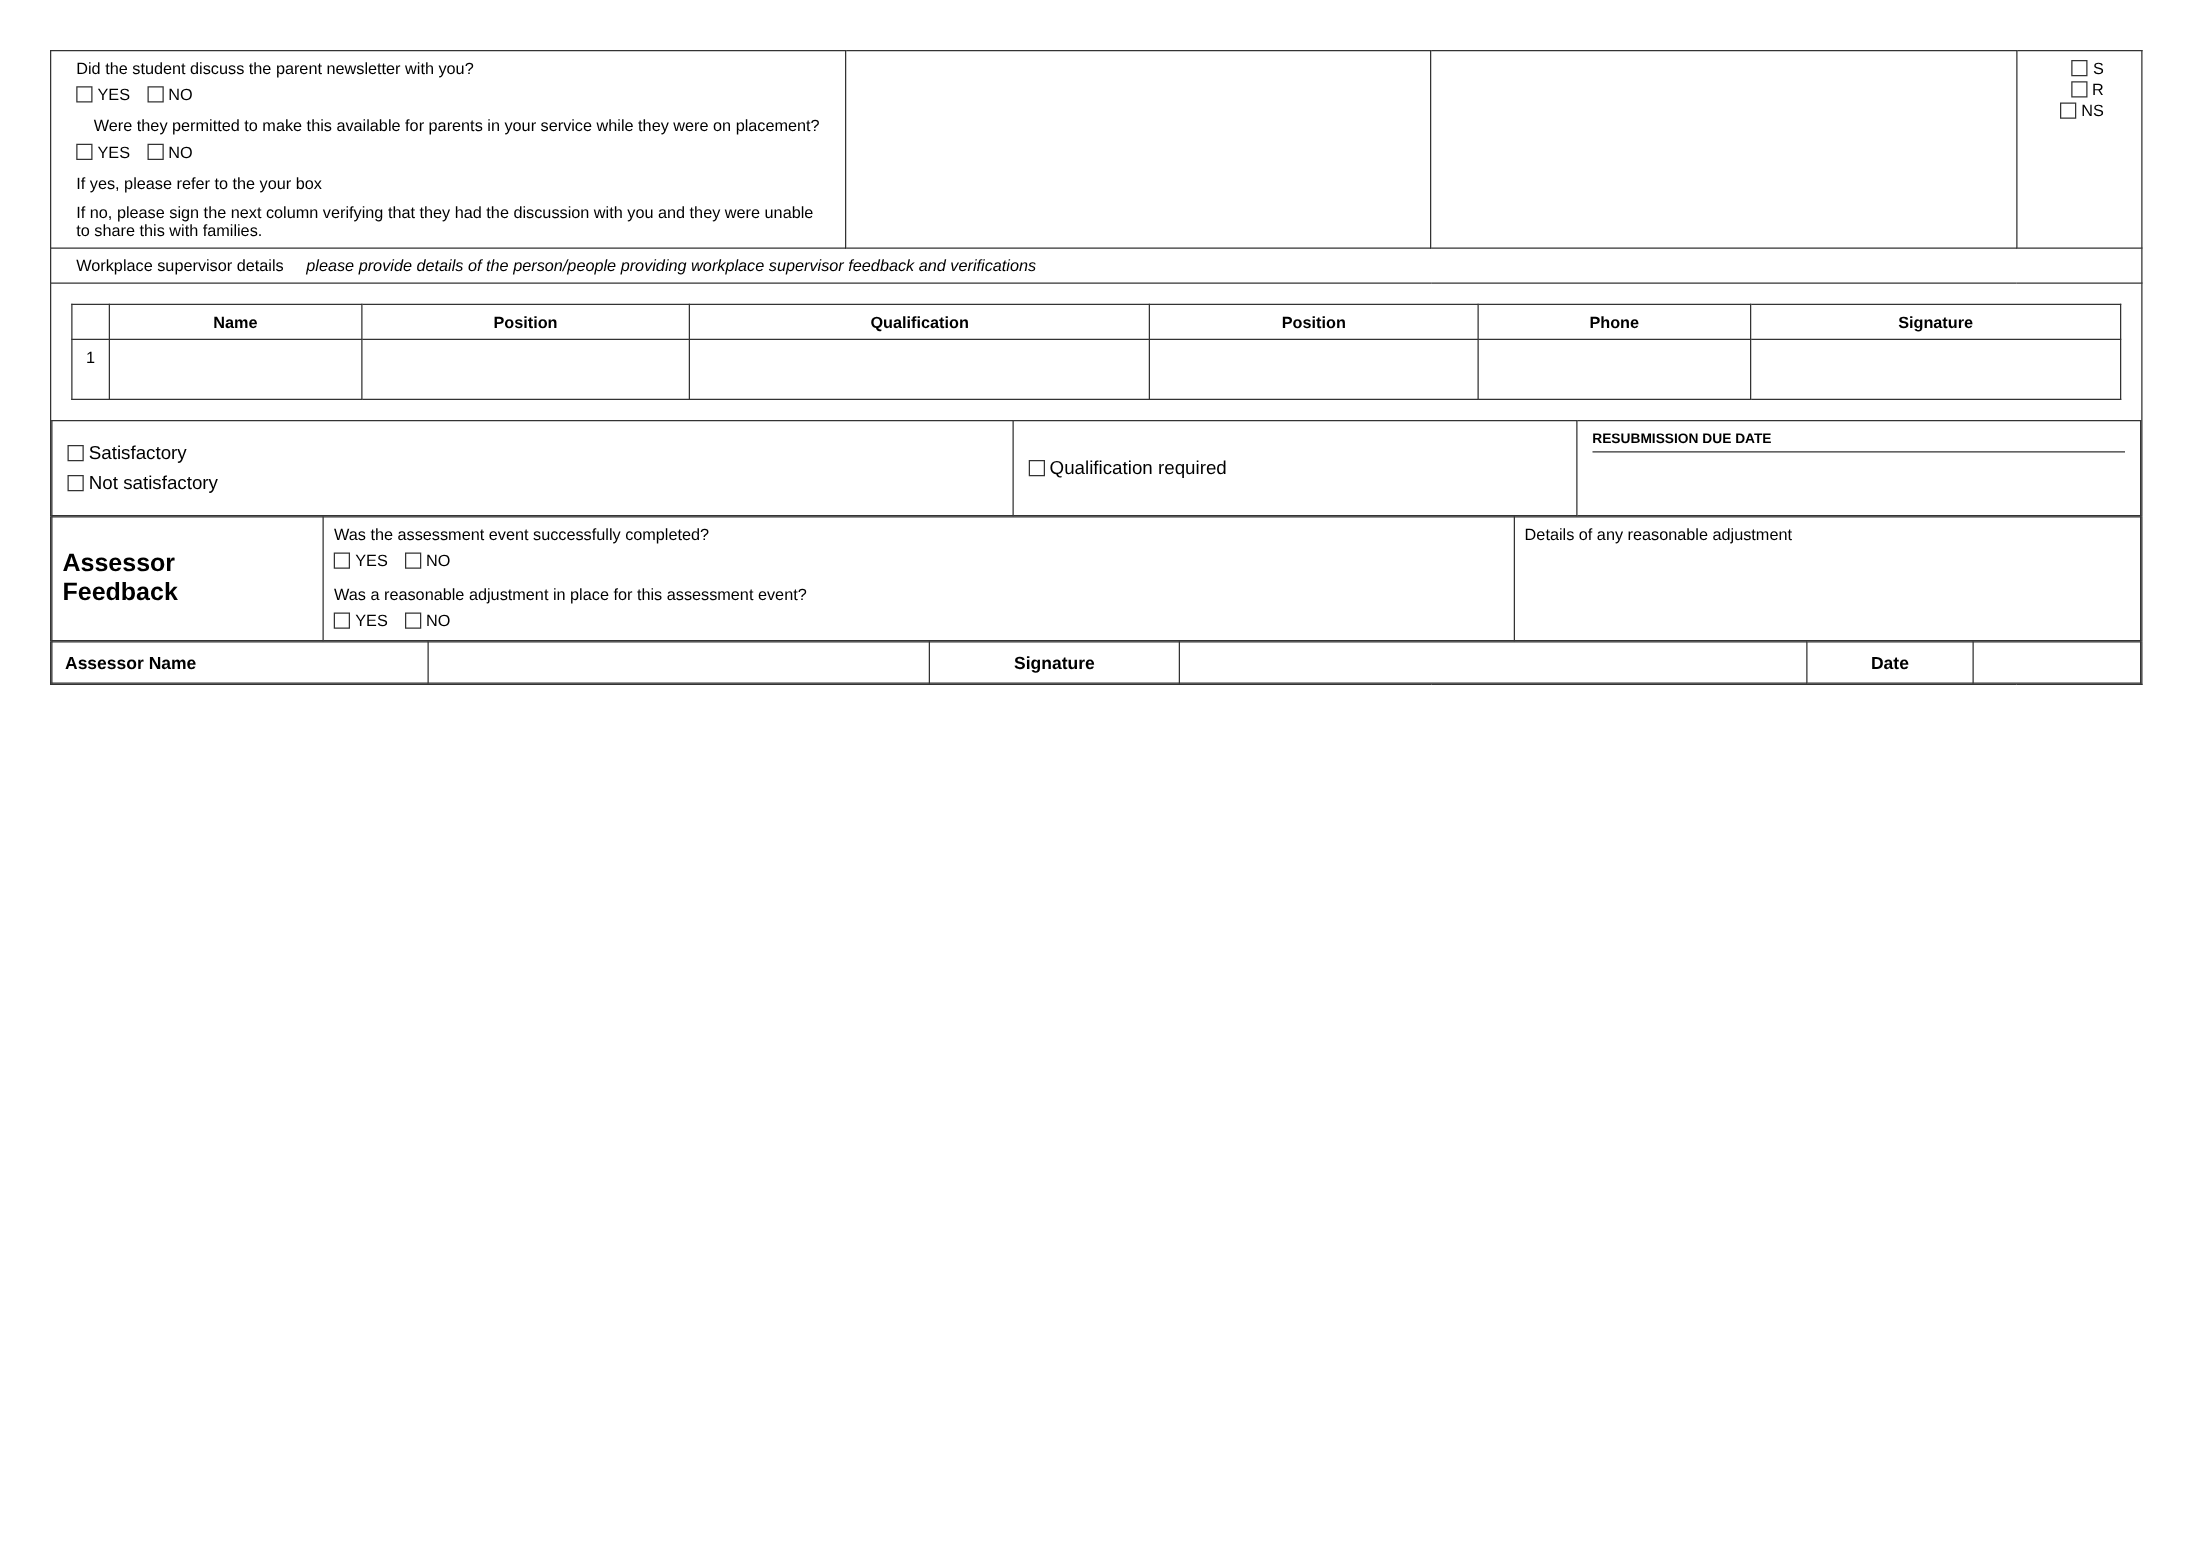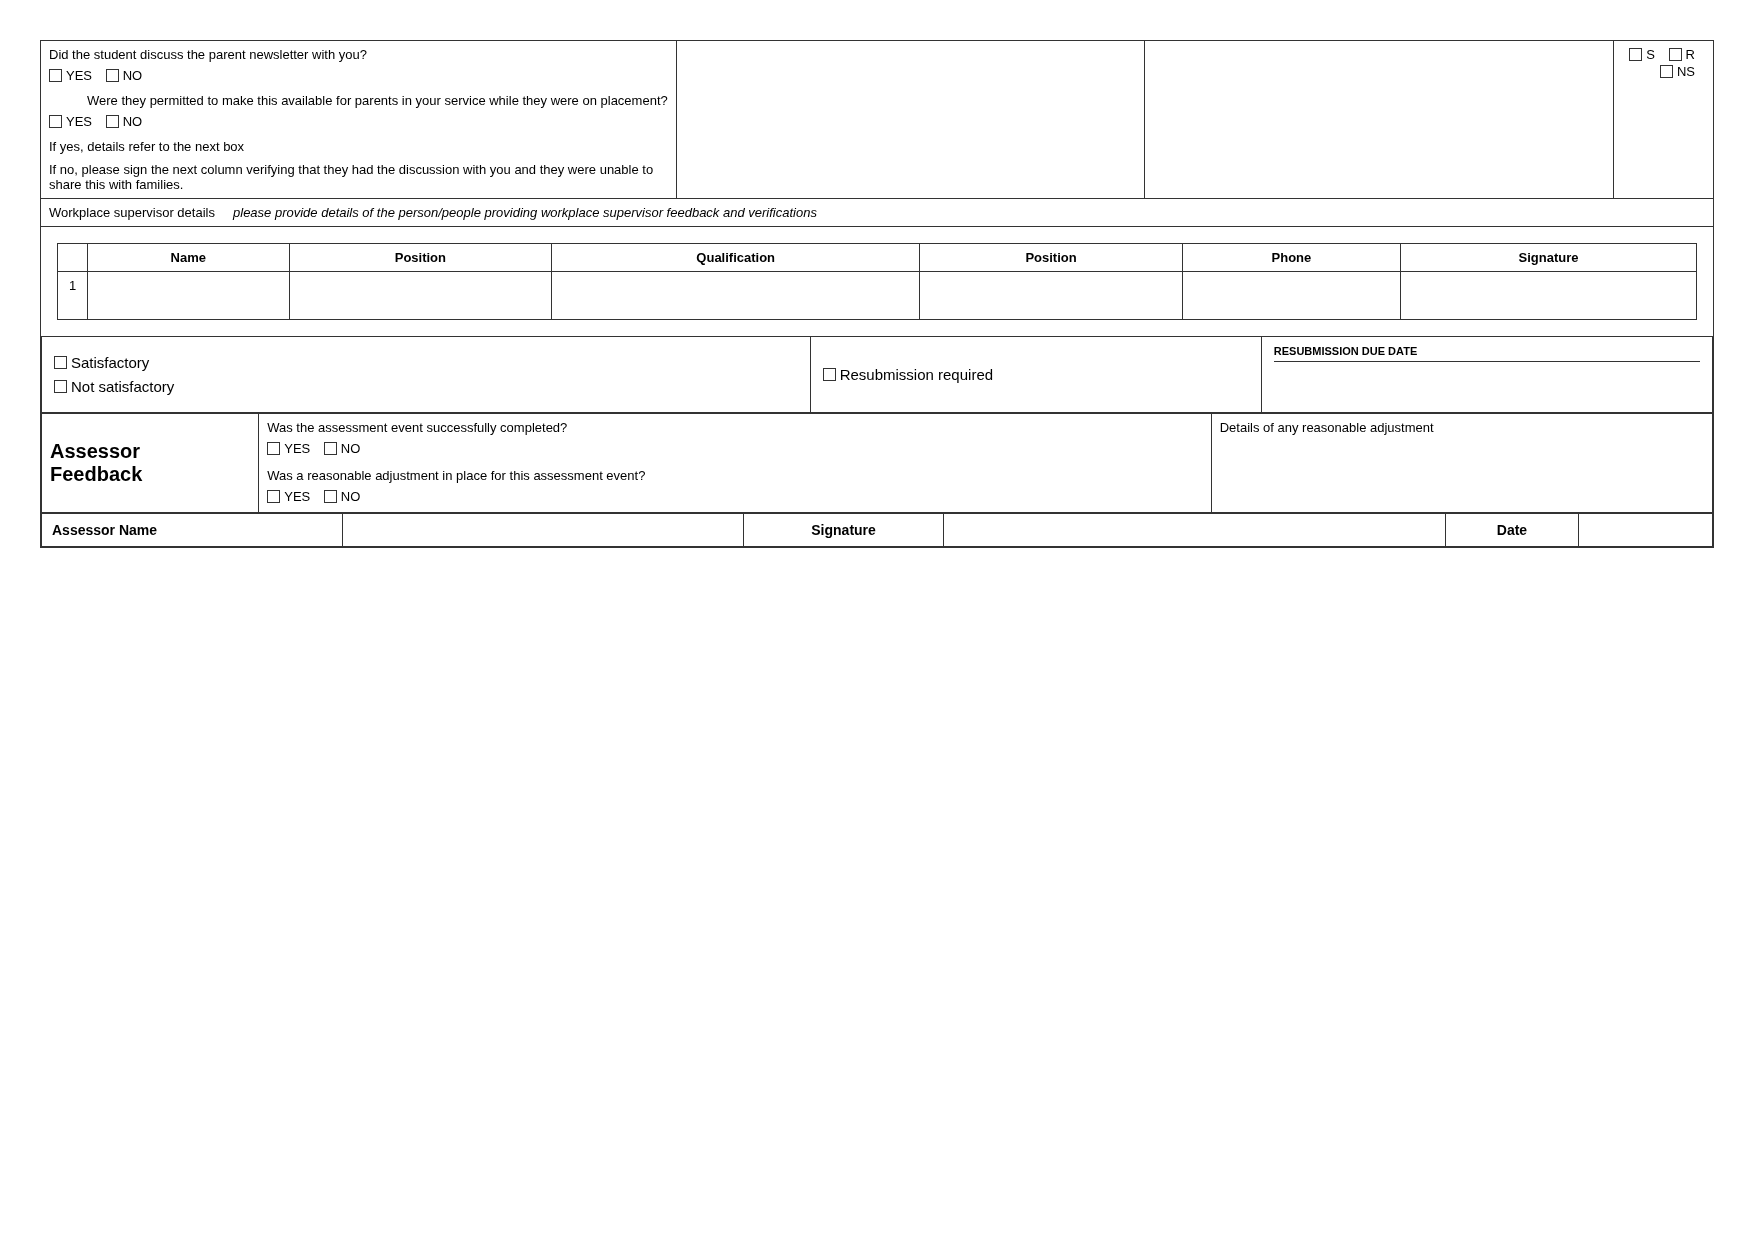--- a/index.html
+++ b/index.html
@@ -14,21 +14,21 @@
       color: #000;
       padding: 40px;
     }
     .outer-table {
       width: 100%;
       border-collapse: collapse;
       border: 1.5px solid #333;
     }
     .outer-table td, .outer-table th {
       border: 1.5px solid #333;
-      padding: 6px 8px;
+      padding: 6px 20px;
       vertical-align: top;
     }
     
     .top-left {
       width: 38%;
       vertical-align: top;
     }
     .top-mid {
       width: 28%;
       vertical-align: top;
@@ -149,21 +149,21 @@
       <p style="margin-top:6px;">
         <span class="checkbox-item">
           <span class="checkbox-box"></span>
           <span>YES</span>
         </span>
         <span class="checkbox-item">
           <span class="checkbox-box"></span>
           <span>NO</span>
         </span>
       </p>
-      <p style="margin-top:8px;">If yes, details refer to the next box</p>
+      <p style="margin-top:8px;">If yes, please refer to the your box</p>
       <p style="margin-top:8px;">If no, please sign the next column verifying that they had the discussion with you and they were unable to share this with families.</p>
     </td>
     <td class="top-mid">&nbsp;</td>
     <td class="top-mid">&nbsp;</td>
     <td class="top-far-right">
       <div style="text-align:right; font-size:13px;">
         <span class="checkbox-item">
           <span class="checkbox-box"></span>
           <span>S</span>
         </span>
@@ -231,21 +231,21 @@
             <div>
               <span class="checkbox-item">
                 <span class="checkbox-box"></span>
                 <span style="font-size:15px;">Not satisfactory</span>
               </span>
             </div>
           </td>
           <td style="width:27%; vertical-align:middle;">
             <span class="checkbox-item">
               <span class="checkbox-box"></span>
-              <span style="font-size:15px;">Resubmission required</span>
+              <span style="font-size:15px;">Qualification required</span>
             </span>
           </td>
           <td style="width:27%;">
             <div class="resubmission-label">RESUBMISSION DUE DATE</div>
             <div class="resubmission-date-box">&nbsp;</div>
           </td>
         </tr>
       </tbody>
           </table>
     </td>

